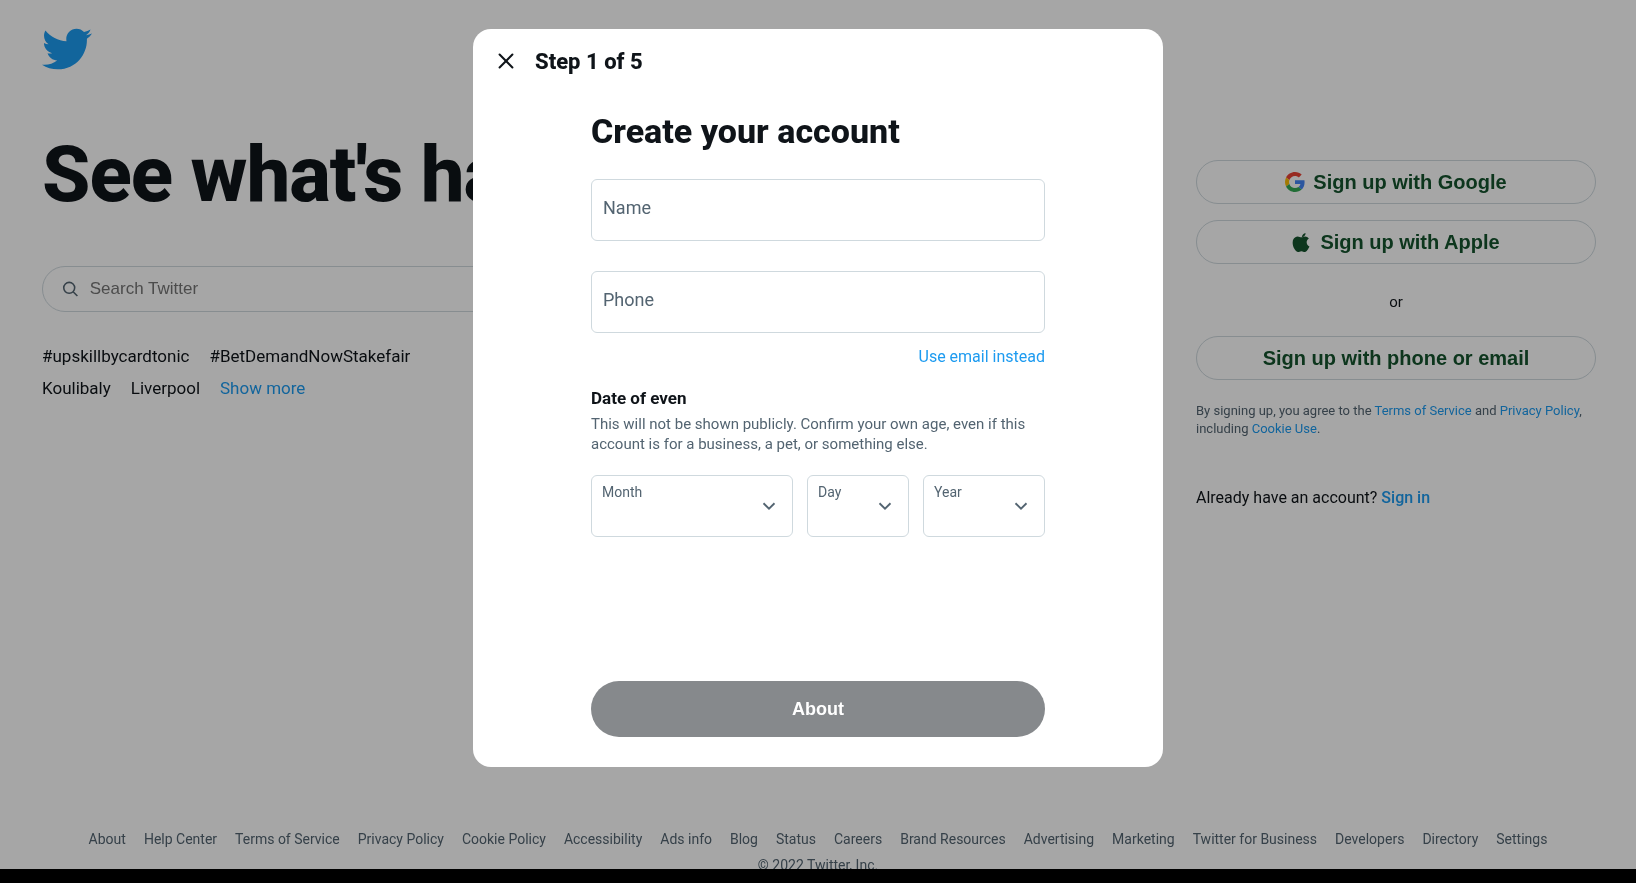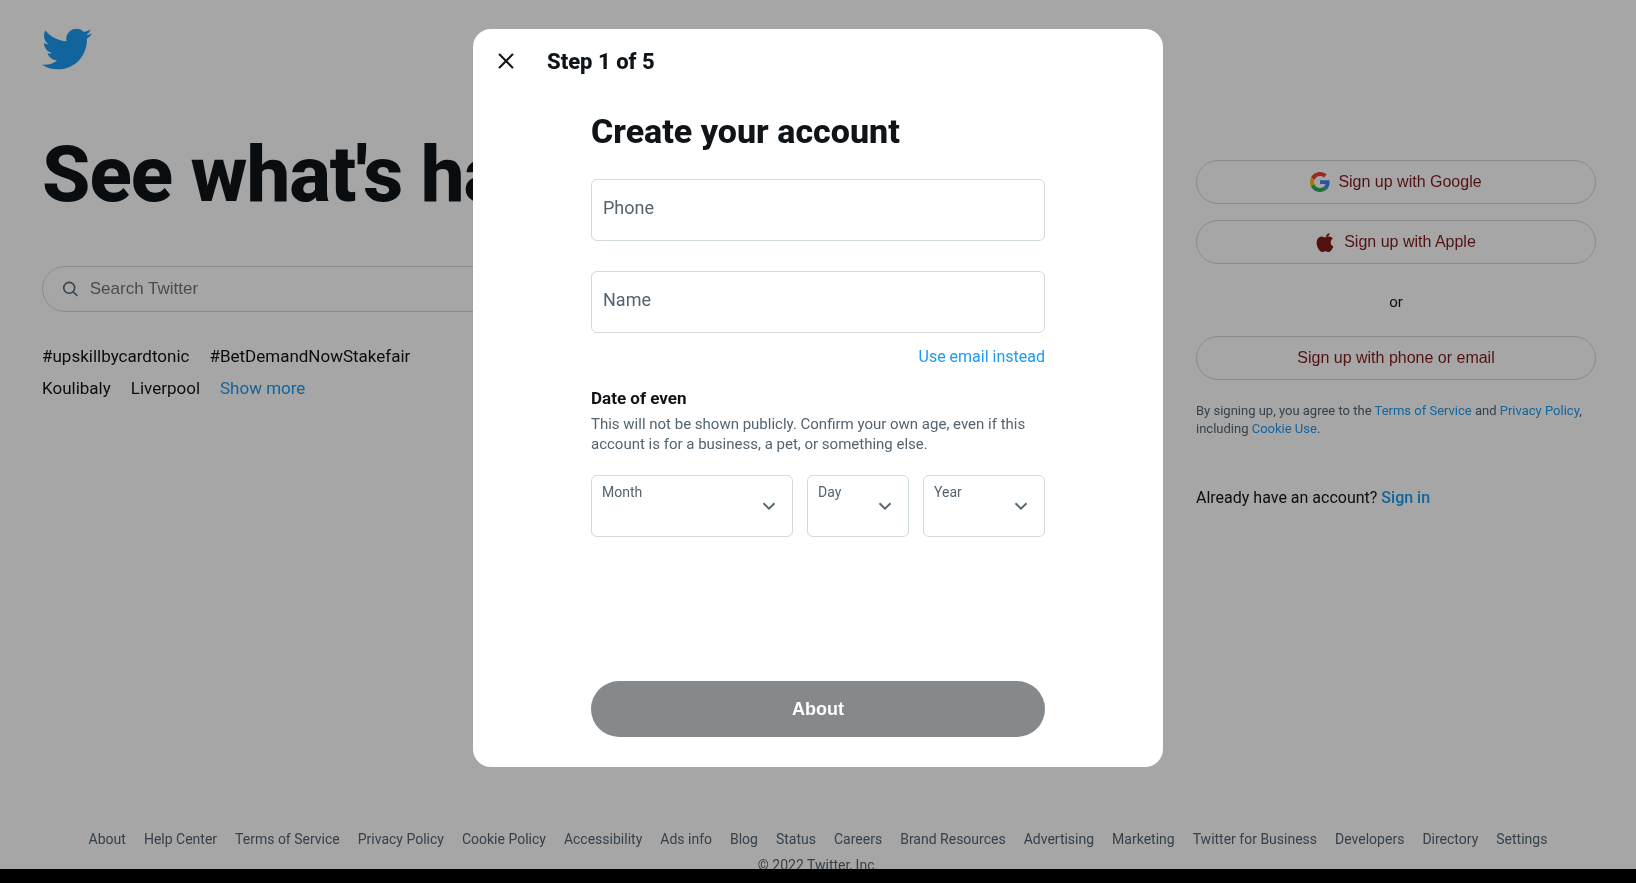--- a/index.html
+++ b/index.html
@@ -83,23 +83,23 @@
     }
     .oauth-btn {
       display: flex;
       align-items: center;
       justify-content: center;
       gap: 8px;
       border: 1px solid #cfd9de;
       background: #fff;
       border-radius: 9999px;
       height: 44px;
-      font-size: 16px;
-      font-weight: 400;
-      color: #7f1d1d;
+      font-size: 20px;
+      font-weight: 700;
+      color: #14532d;
       margin-bottom: 16px;
       cursor: pointer;
     }
     .oauth-btn .g-icon {
       width: 20px; height: 20px;
     }
     .signup-phone {
       background: #fff;
       border: 1px solid #cfd9de;
     }
@@ -165,21 +165,21 @@
       width: 34px; height: 34px;
       border-radius: 9999px;
       display:flex; align-items:center; justify-content:center;
       background:transparent; border:none; cursor:pointer;
       color:#0f1419;
     }
     .close-btn svg { width: 22px; height: 22px; }
     .step-label {
       font-size: 22px;
       font-weight: 800;
-      margin-left: 24px;
+      margin-left: 12px;
       color:#0f1419;
     }
     .modal-body {
       padding: 0 118px;
       flex:1;
       display:flex;
       flex-direction:column;
     }
     .modal-title {
       font-size: 34px;
@@ -380,26 +380,26 @@
           <line x1="19" y1="5" x2="5" y2="19"></line>
         </svg>
     </button>
     <div class="step-label">Step 1 of 5</div>
   </div>
   <div class="modal-body">
     <h2 class="modal-title">Create your account</h2>
 
     <div class="field">
       <input type="text" style="">
-      <label>Phone</label>
+      <label>Name</label>
     </div>
 
     <div class="field">
       <input type="text" style="">
-      <label>Name</label>
+      <label>Phone</label>
     </div>
 
     <div class="email-switch">Use email instead</div>
 
     <div class="dob-title">Date of even</div>
     <div class="dob-desc">This will not be shown publicly. Confirm your own age, even if this account is for a business, a pet, or something else.</div>
 
     <div class="select-row">
       <div class="select-wrap month">
         <label>Month</label>

